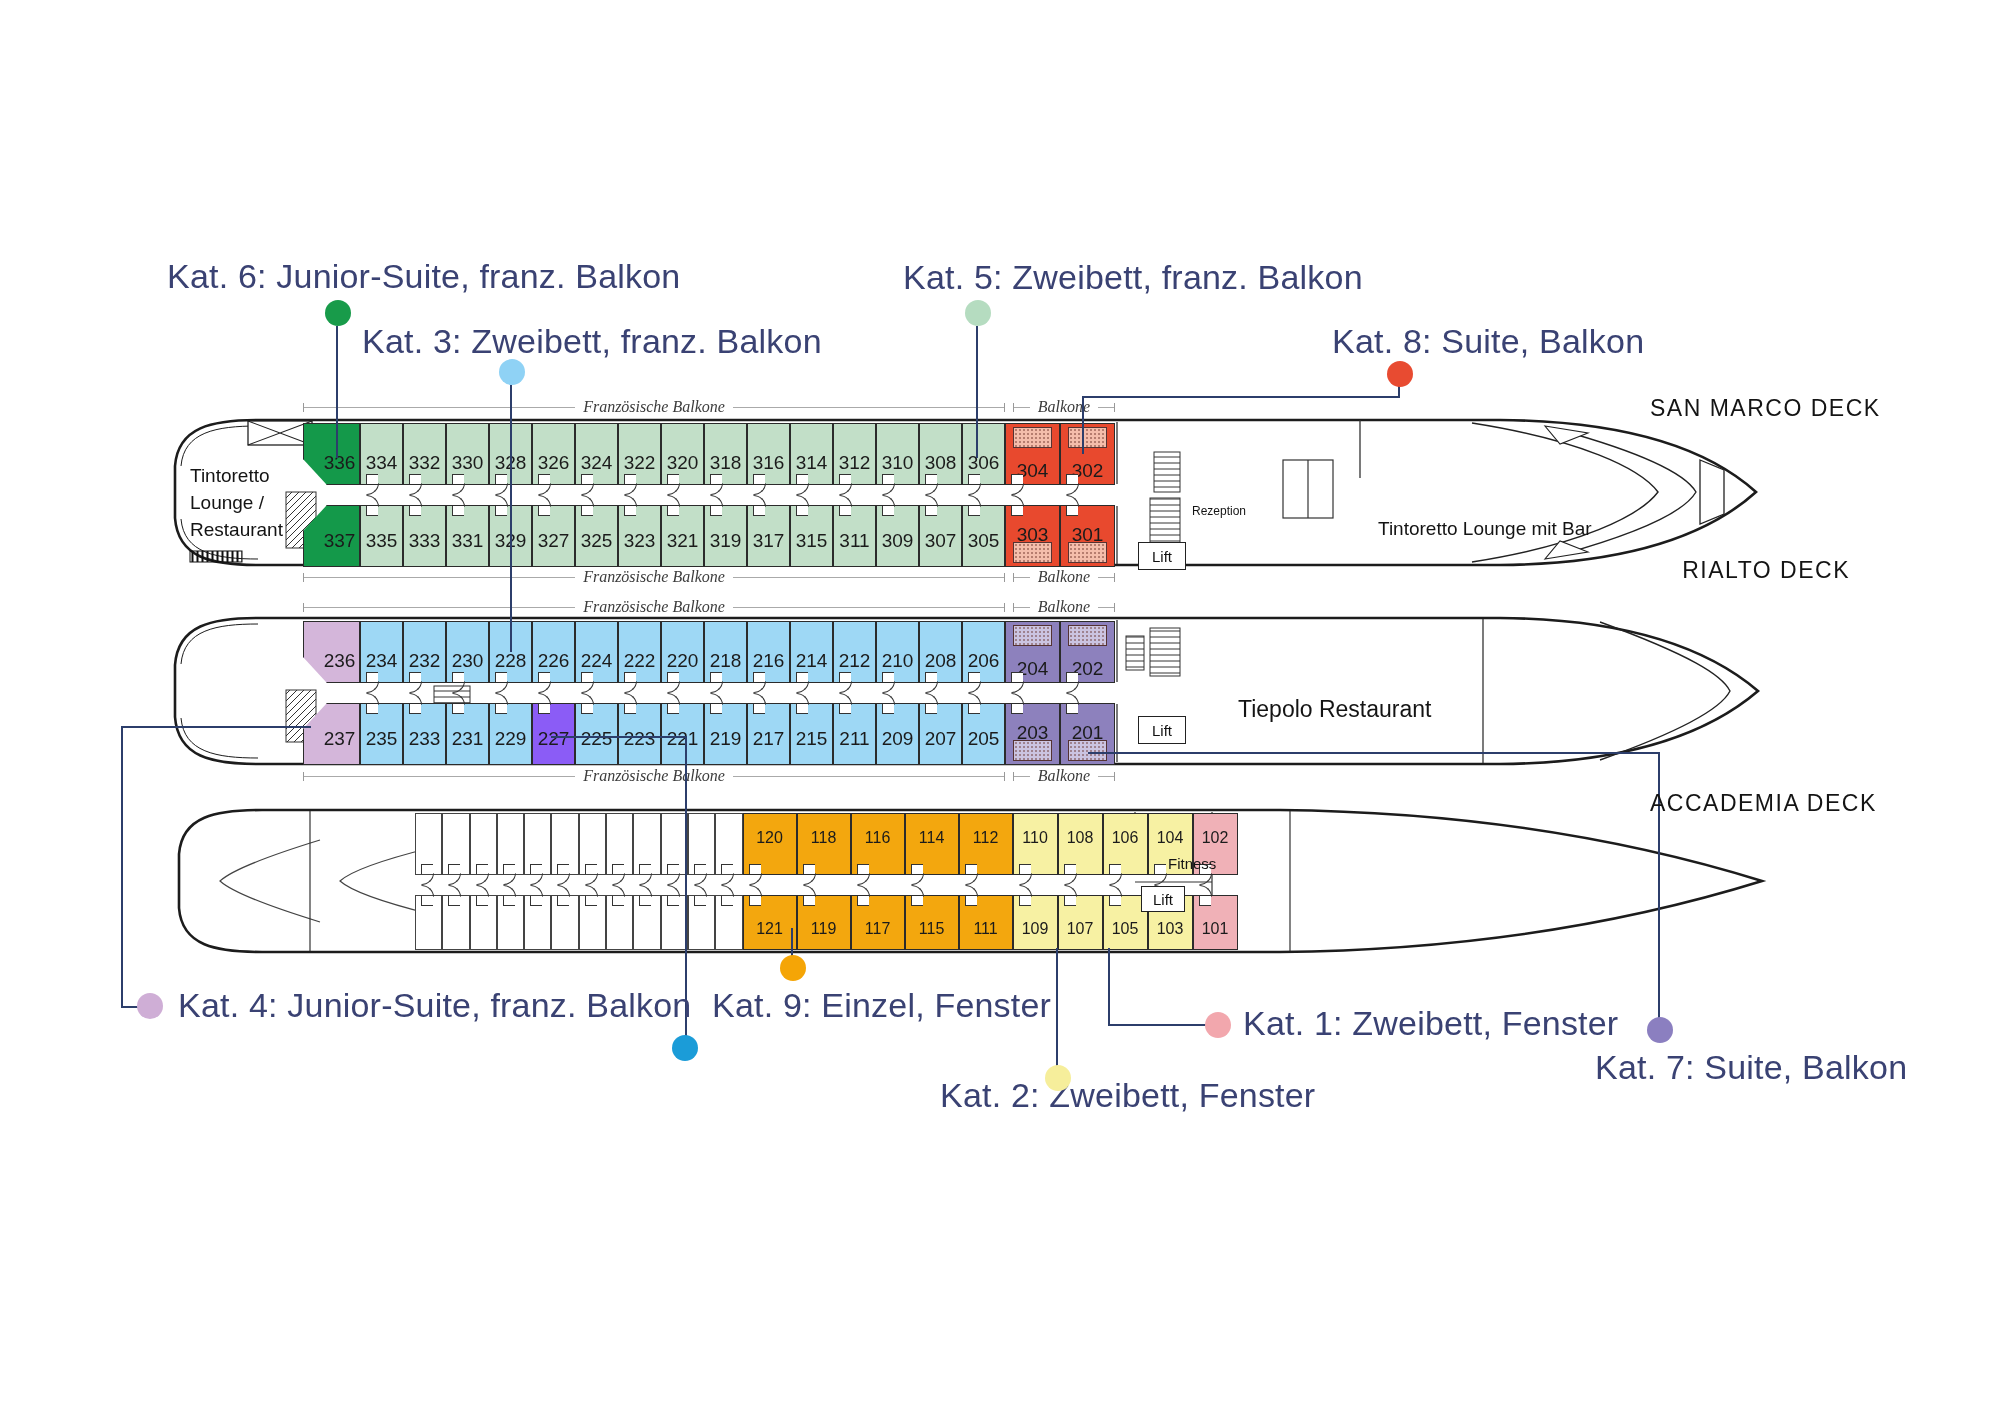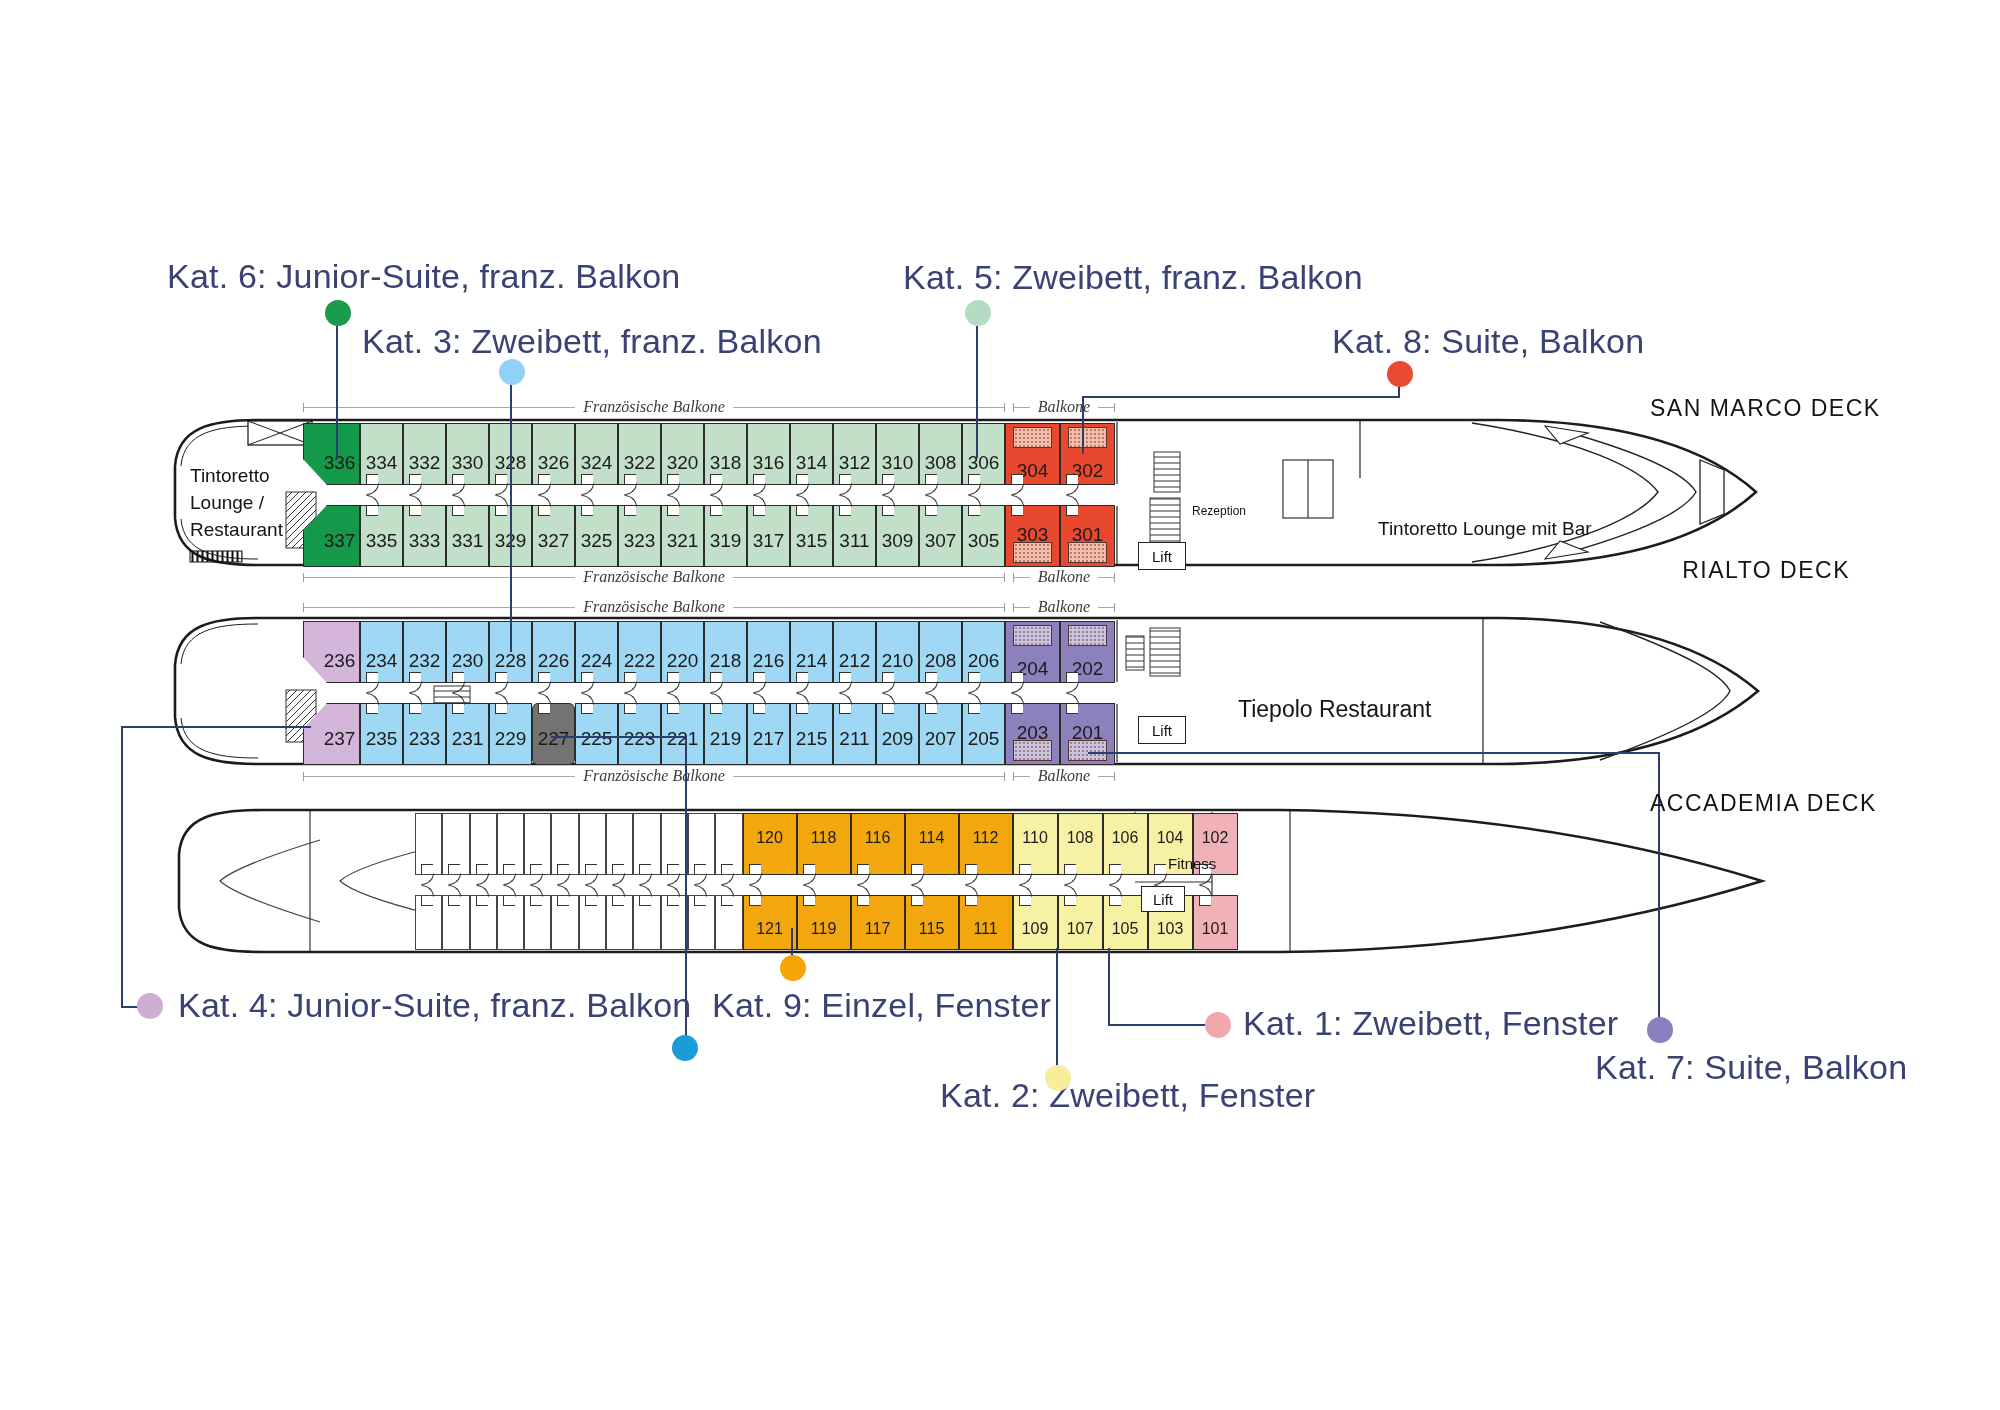--- a/index.html
+++ b/index.html
@@ -16,21 +16,21 @@
   .rb .cabin{align-items:flex-end;padding-bottom:16px;}
   .ac .cabin span{font-size:16px;}
   .ac.rt .cabin{padding-top:16px;}
   .ac.rb .cabin{padding-bottom:12px;}
 
   .cat6{background:#14994a;width:57px;}
   .cat5{background:#c2dfc8;width:43px;}
   .cat8{background:#e8492e;width:55px;}
   .cat4{background:#d4b6da;width:57px;}
   .cat3{background:#9ed8f5;width:43px;}
-  .cat10{background:#737373;width:43px;border-radius:6px;}
+  .cat10{background:#8b5cf6;width:43px;}
   .cat7{background:#8d81bd;width:55px;}
   .cat9{background:#f3a70e;width:54px;}
   .cat2{background:#f7f1a3;width:45px;}
   .cat1{background:#f0b1b7;width:45px;}
   .crew{background:#fff;width:27.3px;border-color:#444;}
 
   .pent-top{clip-path:polygon(0 0,100% 0,100% 100%,42% 100%,0 58%);}
   .pent-top span{margin-left:16px;}
   .pent-bottom{clip-path:polygon(0 42%,42% 0,100% 0,100% 100%,0 100%);}
   .pent-bottom span{margin-left:16px;}

